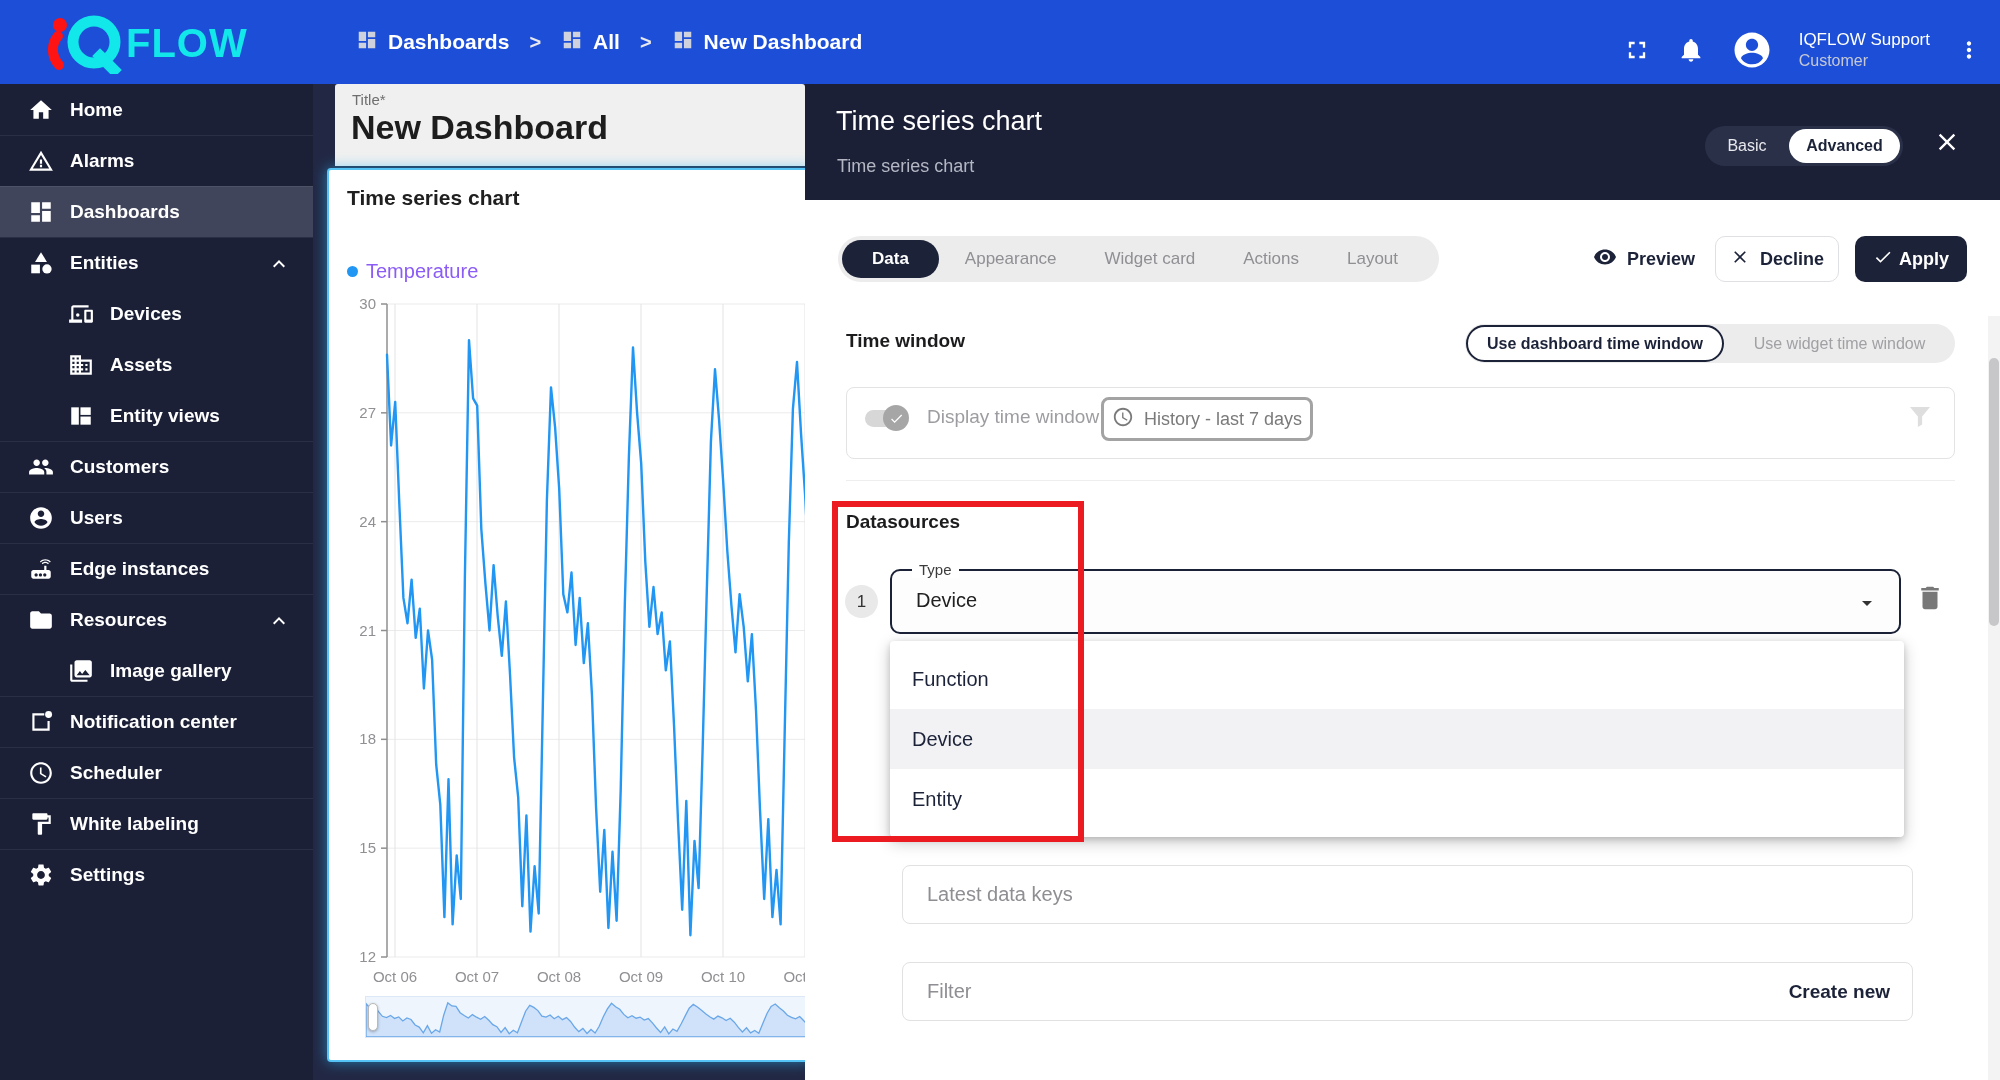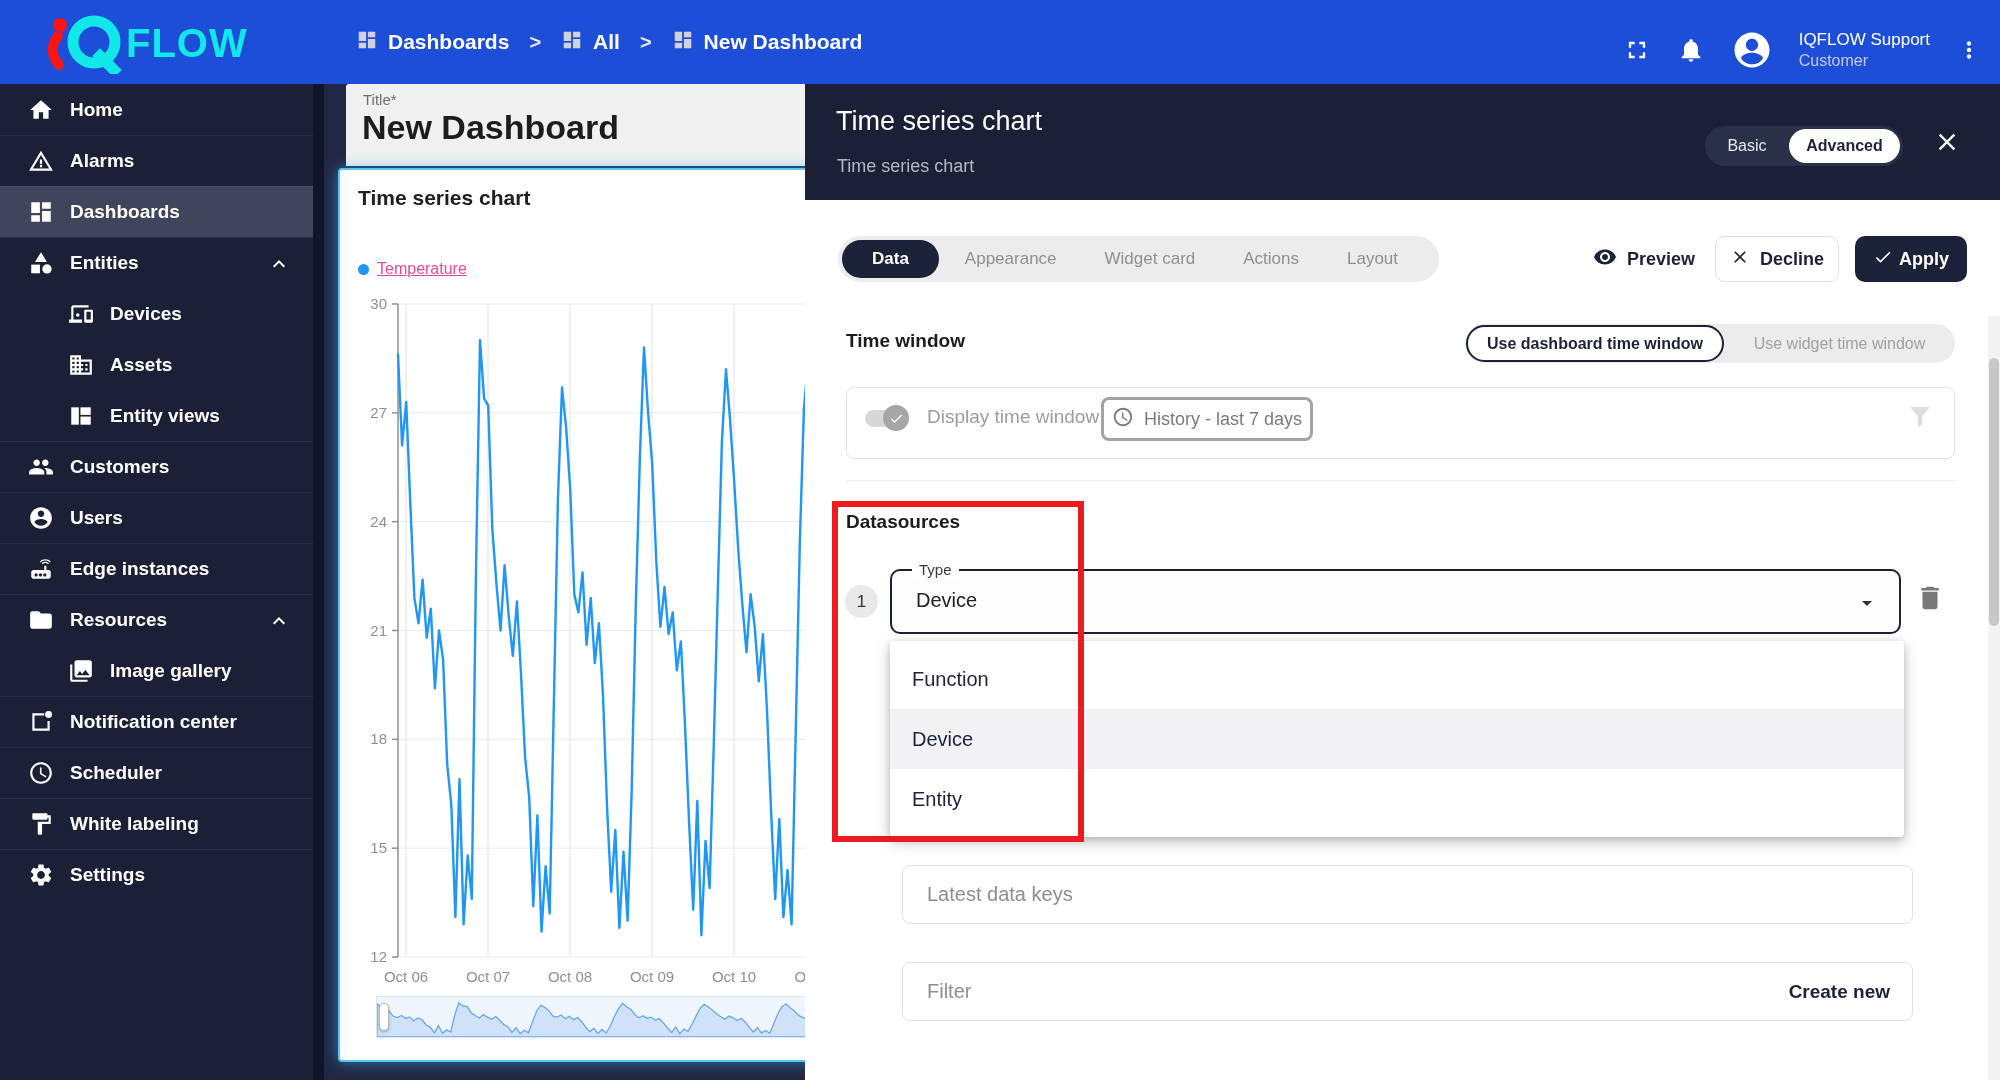--- a/index.html
+++ b/index.html
@@ -23,30 +23,30 @@
   #sidebar { position:absolute; left:0; top:84px; width:313px; height:996px; background:#1b2037; z-index:15; }
   .sd-item { height:51px; display:flex; align-items:center; color:#fff; font-size:19px; font-weight:600; cursor:pointer; position:relative; }
   .sd-item.top { padding-left:26px; }
   .sd-item.top:not(:first-child) { border-top:1px solid rgba(255,255,255,0.07); }
   .sd-item.sub { padding-left:66px; }
   .sd-item.active { background:#40455b; }
   .sd-ic { width:30px; display:flex; justify-content:center; margin-right:14px; }
   .sd-chev { position:absolute; right:22px; top:14px; }
 
   
-  #mid { position:absolute; left:313px; top:84px; width:492px; height:996px; background:#222844; z-index:5; overflow:hidden;margin-left:11px; }
+  #mid { position:absolute; left:313px; top:84px; width:492px; height:996px; background:#222844; z-index:5; overflow:hidden; }
   #title-card { position:absolute; left:22px; top:0; width:470px; height:82px; background:#f0f0f0; border-radius:3px 3px 0 0; }
   #title-label { position:absolute; left:17px; top:7px; font-size:15px; color:#6e6e6e; }
   #title-value { position:absolute; left:16px; top:24px; font-size:34px; font-weight:600; color:#1d1d1d; }
   #widget { position:absolute; left:14px; top:84px; width:484px; height:894px; background:#ffffff;
     border:2px solid #55c4f5; border-radius:4px; box-shadow:0 0 14px rgba(41,182,246,.6); overflow:hidden; }
   #widget-title { position:absolute; left:18px; top:16px; font-size:21px; font-weight:700; color:#202020; }
   #legend { position:absolute; left:18px; top:90px; display:flex; align-items:center; gap:8px; }
   #legend-dot { width:11px; height:11px; border-radius:50%; }
-  #legend-label { font-size:16px; color:#ec4899;text-decoration:underline; }
+  #legend-label { font-size:20px; color:#8b5cf6; }
   #chart-svg-holder { position:absolute; left:0; top:118px; width:484px; height:716px; }
   #navigator { position:absolute; left:36px; top:826px; width:448px; height:42px; background:#eef5fd; border:1px solid #dce8f6; }
   #nav-handle { position:absolute; left:2px; top:6px; width:10px; height:28px; background:#fff; border:1px solid #b9b9b9; border-radius:5px; box-shadow:0 1px 3px rgba(0,0,0,.3); cursor:ew-resize; }
 
   
   #panel { position:absolute; left:805px; top:84px; width:1195px; height:996px; z-index:30; }
   #panel-header { position:absolute; left:0; top:0; width:1195px; height:116px; background:#1b2037; }
   #panel-title { position:absolute; left:31px; top:22px; color:#fff; font-size:27px; font-weight:500; }
   #panel-subtitle { position:absolute; left:32px; top:72px; color:#b4b7c3; font-size:18px; }
   #mode-group { position:absolute; left:900px; top:42px; width:198px; height:40px; background:#2a3048; border-radius:20px; display:flex; align-items:center; cursor:pointer; }

